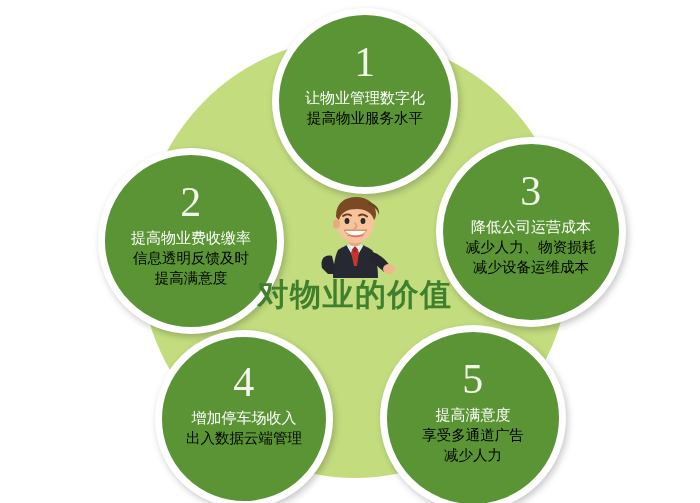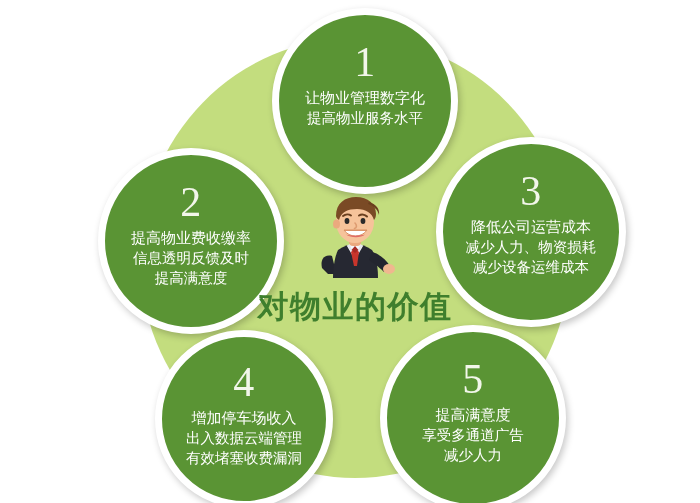--- a/index.html
+++ b/index.html
@@ -61,21 +61,21 @@
     font-weight: normal;
     line-height: 1.25;
     color: #ffffff;
     white-space: nowrap;
   }
 
   .node-desc {
     font-size: 14.5px;
     font-weight: normal;
     line-height: 1.38;
-    color: #ffffff;
+    color: #000000;
     white-space: nowrap;
   }
 
   
   #node-1 { left: 272px; top: 8px;   width: 186px; height: 186px; padding-top: 26px; }
   #node-1 .node-number { margin-bottom: 6px; }
 
   
   #node-2 { left: 98px;  top: 148px; width: 186px; height: 186px; padding-top: 26px; }
   #node-2 .node-number { margin-bottom: 6px; }
@@ -89,21 +89,21 @@
   #node-4 .node-number { margin-bottom: 6px; }
 
   
   #node-5 { left: 380px; top: 325px; width: 186px; height: 186px; padding-top: 26px; }
   #node-5 .node-number { margin-bottom: 6px; }
 
   
   .center-block {
     position: absolute;
     left: 230px;
-    top: 202px;
+    top: 190px;
     width: 250px;
     height: 120px;
     display: flex;
     flex-direction: column;
     align-items: center;
     justify-content: flex-end;
   }
 
   .center-title {
     font-size: 31px;
@@ -147,21 +147,20 @@
     <div class="node-number">3</div>
     <div class="node-title">降低公司运营成本</div>
     <div class="node-desc">减少人力、物资损耗</div>
     <div class="node-desc">减少设备运维成本</div>
   </div>
 
   <div class="node" id="node-4">
     <div class="node-number">4</div>
     <div class="node-title">增加停车场收入</div>
     <div class="node-desc">出入数据云端管理</div>
-    <div class="node-desc">有效堵塞收费漏洞</div>
   </div>
 
   <div class="node" id="node-5">
     <div class="node-number">5</div>
     <div class="node-title">提高满意度</div>
     <div class="node-desc">享受多通道广告</div>
     <div class="node-desc">减少人力</div>
   </div>
 
   <div class="mascot">

